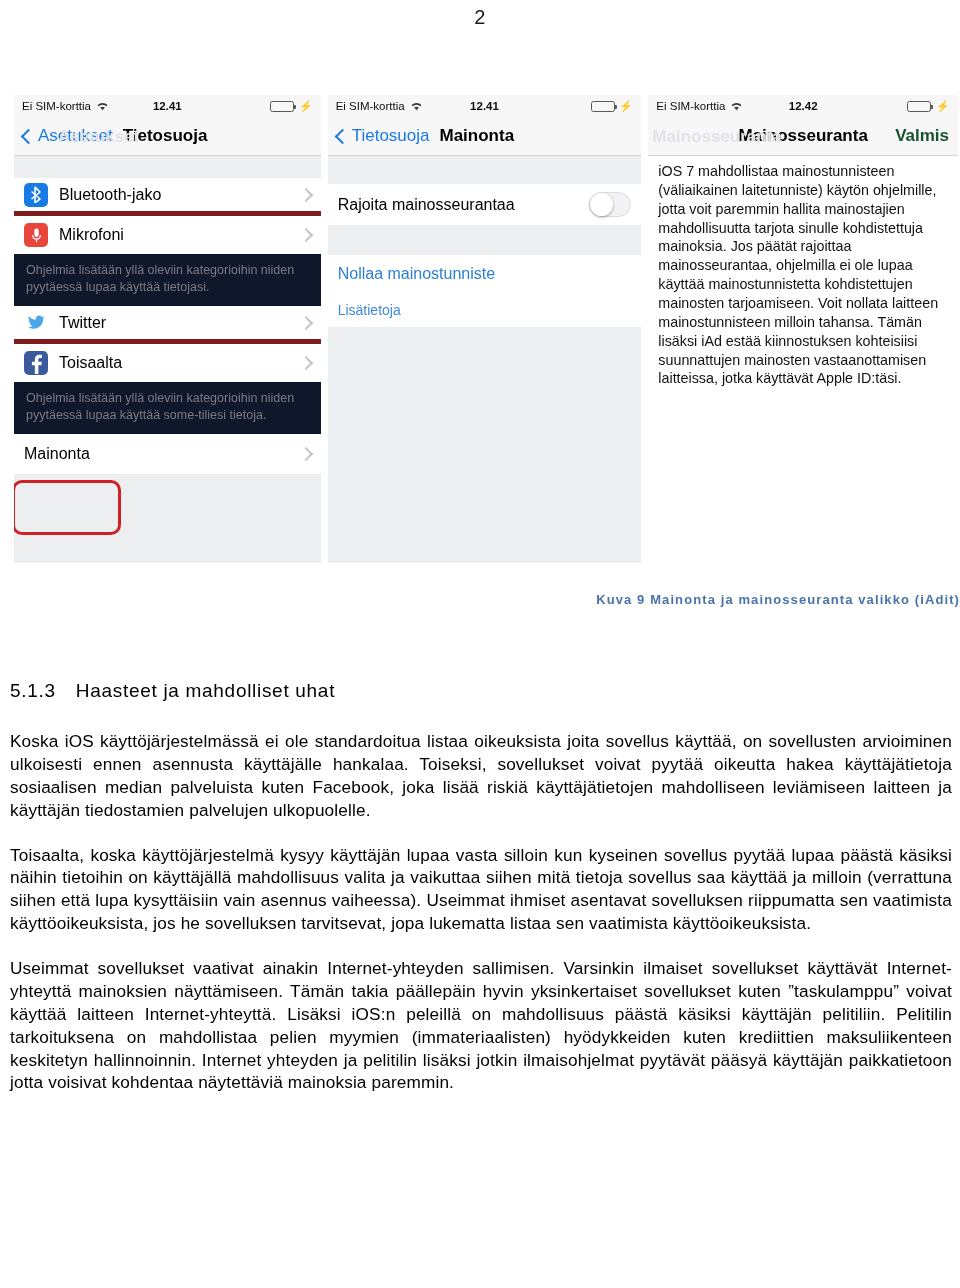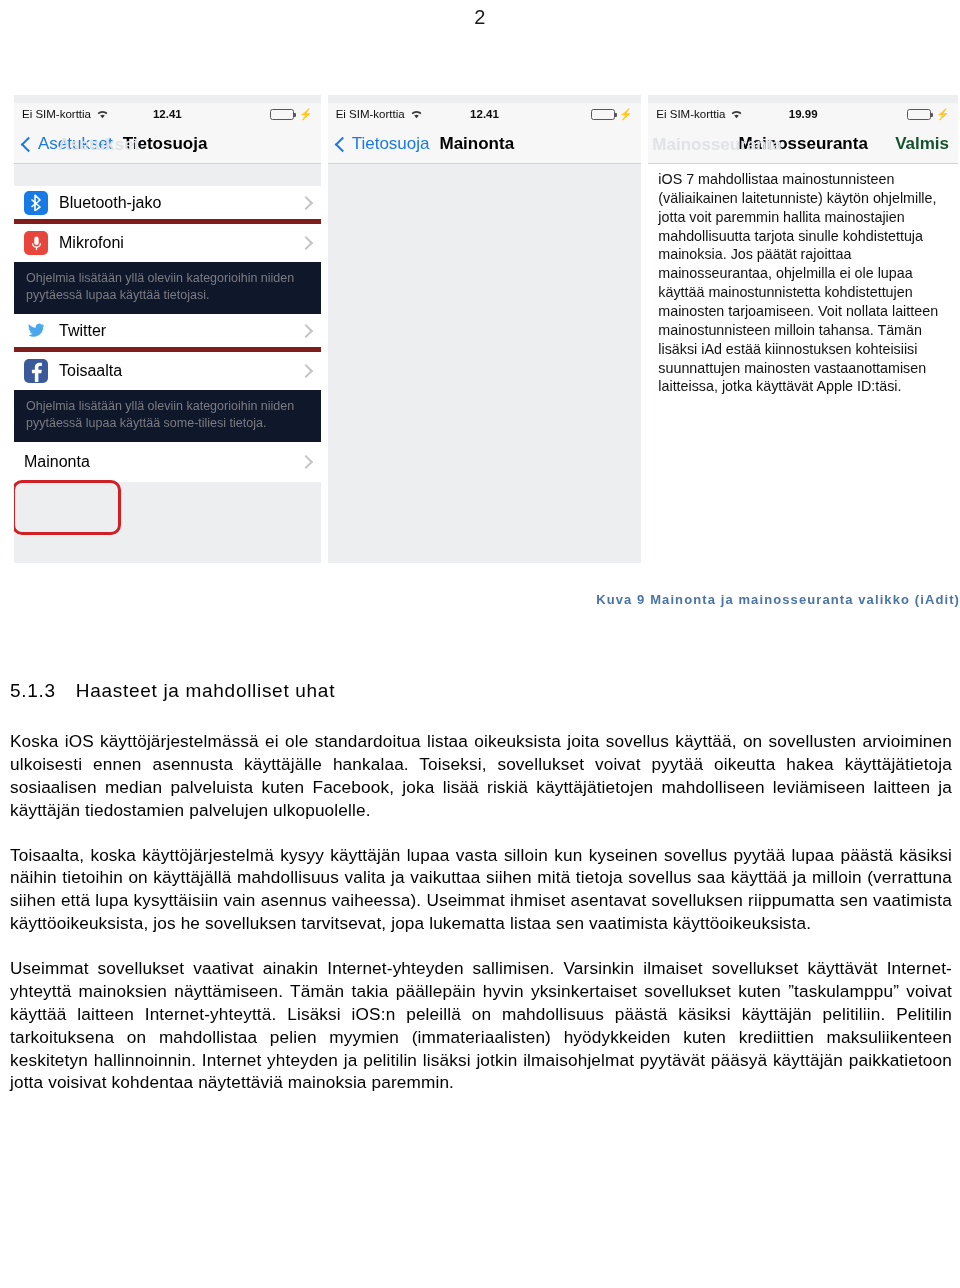--- a/index.html
+++ b/index.html
@@ -54,21 +54,20 @@
   .statusbar {
     height: 22px;
     background: #f7f7f8;
     display: flex;
     align-items: center;
     padding: 0 8px;
     font-size: 11.5px;
     color: #0d0d0d;
     position: relative;
     z-index: 3;
-    margin-top: 8px;
   }
   .sb-left { display: flex; align-items: center; gap: 5px; white-space: nowrap; }
   .sb-center {
     position: absolute;
     left: 0; right: 0;
     text-align: center;
     font-weight: bold;
     font-size: 11.5px;
     pointer-events: none;
   }
@@ -396,35 +395,57 @@
     </div>
 
     <div class="navbar">
       <span class="nav-back">
         <span class="chev-left"></span>
         <span>Tietosuoja</span>
       </span>
       <span class="nav-title">Mainonta</span>
     </div>
 
+    <div class="list-body">
+      <div class="spacer" style="height:28px;"></div>
+
+      <div class="row row-last" style="height:41px;">
+        <span class="row-label">Rajoita mainosseurantaa</span>
+        <span class="switch">
+            <span class="knob"></span>
+          </span>
+      </div>
+
+      <div class="spacer" style="height:30px;"></div>
+
+      <div class="row row-last" style="height:38px;">
+        <span class="row-label blue">Nollaa mainostunniste</span>
+      </div>
+
+      <div class="row row-last" style="height:34px;">
+        <span class="row-label small-blue">Lisätietoja</span>
+      </div>
+
+      <div class="spacer" style="height:250px;"></div>
+    </div>
   </div>
 
   <div class="phone phone-3">
 
     <div class="statusbar">
       <div class="sb-left">
         <span>Ei SIM-korttia</span>
         <span class="wifi-icon">
           <svg width="13" height="10" viewBox="0 0 13 10">
               <path d="M6.5 9.3 4.2 6.6a3.6 3.6 0 0 1 4.6 0z" fill="#3a3a3a"></path>
               <path d="M6.5 2.1c1.9 0 3.6.7 4.9 1.9l-1 1.2A6 6 0 0 0 6.5 3.7a6 6 0 0 0-3.9 1.5l-1-1.2A7.3 7.3 0 0 1 6.5 2.1z" fill="#3a3a3a"></path>
             </svg>
         </span>
       </div>
-      <div class="sb-center">19.99</div>
+      <div class="sb-center">12.42</div>
       <div class="sb-right">
         <span class="battery"><span class="battery-fill" style="width:62%"></span></span>
         <span class="bolt">⚡</span>
       </div>
     </div>
 
     <div class="navbar">
       <span class="ghost-text" style="left:4px; top:10px;">Mainosseuranta</span>
       <span class="nav-title-center">Mainosseuranta</span>
       <span class="nav-action">Valmis</span>

